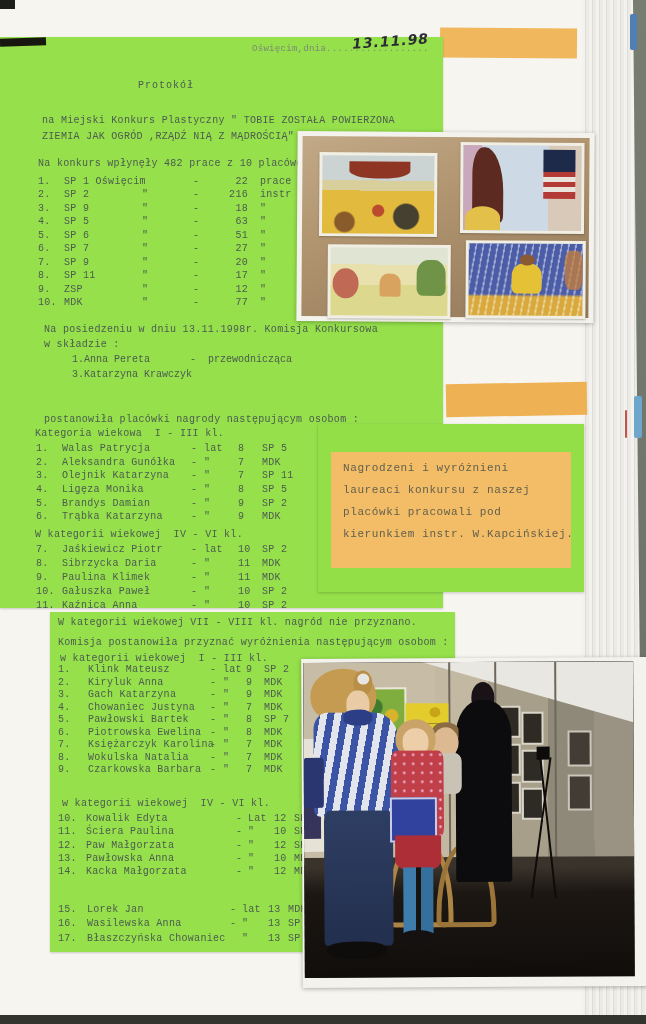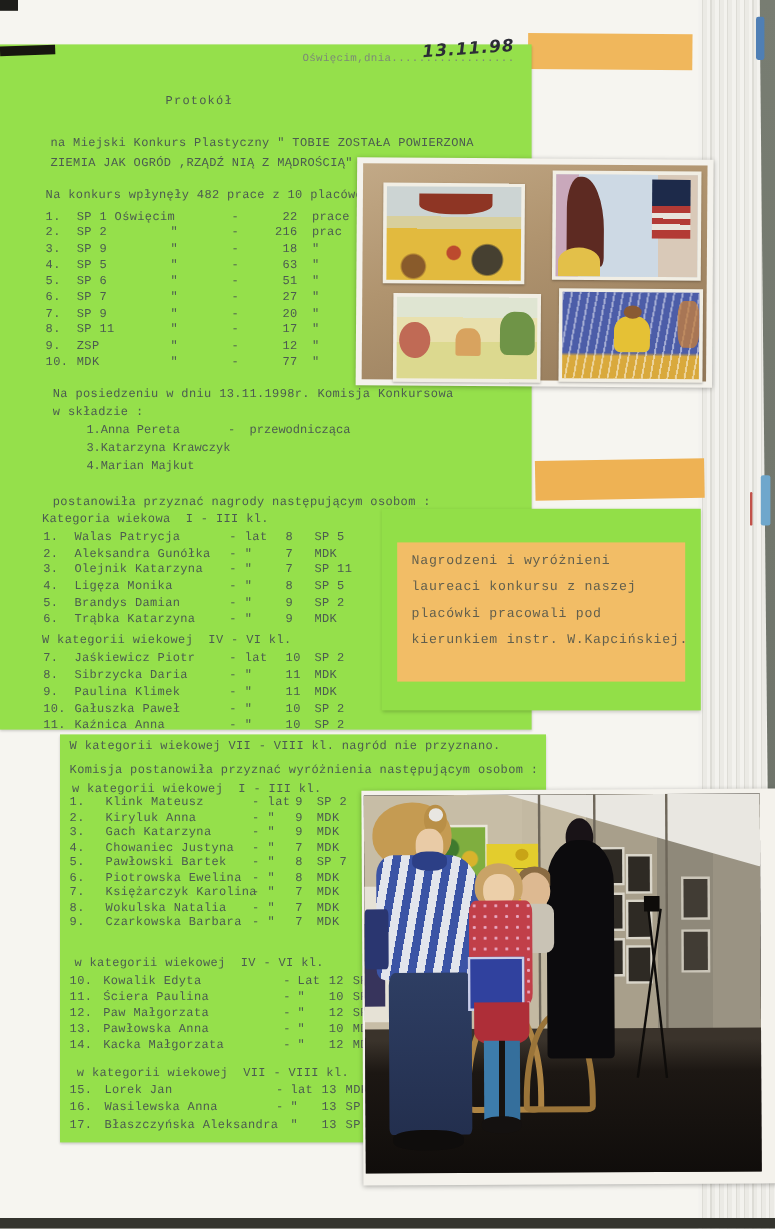--- a/index.html
+++ b/index.html
@@ -193,21 +193,21 @@
           <span class="c-count">22</span>
           <span class="c-cunit">prace</span>
         </div>
 
         <div class="trow">
           <span class="c-n">2.</span>
           <span class="c-name">SP 2</span>
           <span class="c-ditto">"</span>
           <span class="c-dash">-</span>
           <span class="c-count">216</span>
-          <span class="c-cunit">prac</span>
+          <span class="c-cunit">instr</span>
         </div>
 
         <div class="trow">
           <span class="c-n">3.</span>
           <span class="c-name">SP 9</span>
           <span class="c-ditto">"</span>
           <span class="c-dash">-</span>
           <span class="c-count">18</span>
           <span class="c-cunit">"</span>
         </div>
@@ -285,27 +285,23 @@
           <span class="c-mname">1.Anna Pereta</span>
           <span class="c-mrole">-  przewodnicząca</span>
         </div>
 
         <div class="mrow">
           <span class="c-mname">3.Katarzyna Krawczyk</span>
           <span class="c-mrole"></span>
         </div>
 
 
-        <div class="mrow">
-          <span class="c-mname">4.Marian Majkut</span>
-          <span class="c-mrole"></span>
-        </div>
-      </div>
-
-    <div class="type" style="left:44px;top:377px;">postanowiła przyznać nagrody następującym osobom :</div>
+      </div>
+
+    <div class="type" style="left:44px;top:377px;">postanowiła placówki nagrody następującym osobom :</div>
     <div class="type" style="left:35px;top:391px;">Kategoria wiekowa  I - III kl.</div>
 
     <div class="rows rows-a" style="left:36px;top:406px;width:290px;">
 
         <div class="trow">
           <span class="c-n">1.</span>
           <span class="c-name">Walas Patrycja</span>
           <span class="c-dash">-</span>
           <span class="c-unit">lat</span>
           <span class="c-age">8</span>
@@ -584,21 +580,20 @@
         <div class="trow">
           <span class="c-n">14.</span>
           <span class="c-name">Kacka Małgorzata</span>
           <span class="c-dash">-</span>
           <span class="c-unit">"</span>
           <span class="c-age">12</span>
           <span class="c-school">MDK</span>
         </div>
       </div>
 
-    <div class="type" style="left:14px;top:278px;">w kategorii wiekowej  VII - VIII kl.</div>
 
     <div class="rows rows-d" style="left:8px;top:292px;width:260px;">
 
         <div class="trow">
           <span class="c-n">15.</span>
           <span class="c-name">Lorek Jan</span>
           <span class="c-dash">-</span>
           <span class="c-unit">lat</span>
           <span class="c-age">13</span>
           <span class="c-school">MDK</span>
@@ -608,21 +603,21 @@
           <span class="c-n">16.</span>
           <span class="c-name">Wasilewska Anna</span>
           <span class="c-dash">-</span>
           <span class="c-unit">"</span>
           <span class="c-age">13</span>
           <span class="c-school">SP 5</span>
         </div>
 
         <div class="trow">
           <span class="c-n">17.</span>
-          <span class="c-name">Błaszczyńska Aleksandra</span>
+          <span class="c-name">Błaszczyńska Chowaniec</span>
           <span class="c-dash"></span>
           <span class="c-unit">"</span>
           <span class="c-age">13</span>
           <span class="c-school">SP 11</span>
         </div>
       </div>
   </div>
 
   <div class="photo photo-2" title="Children viewing the exhibition; girl in striped sweater and girl holding a blue book">
     <div class="scene">

